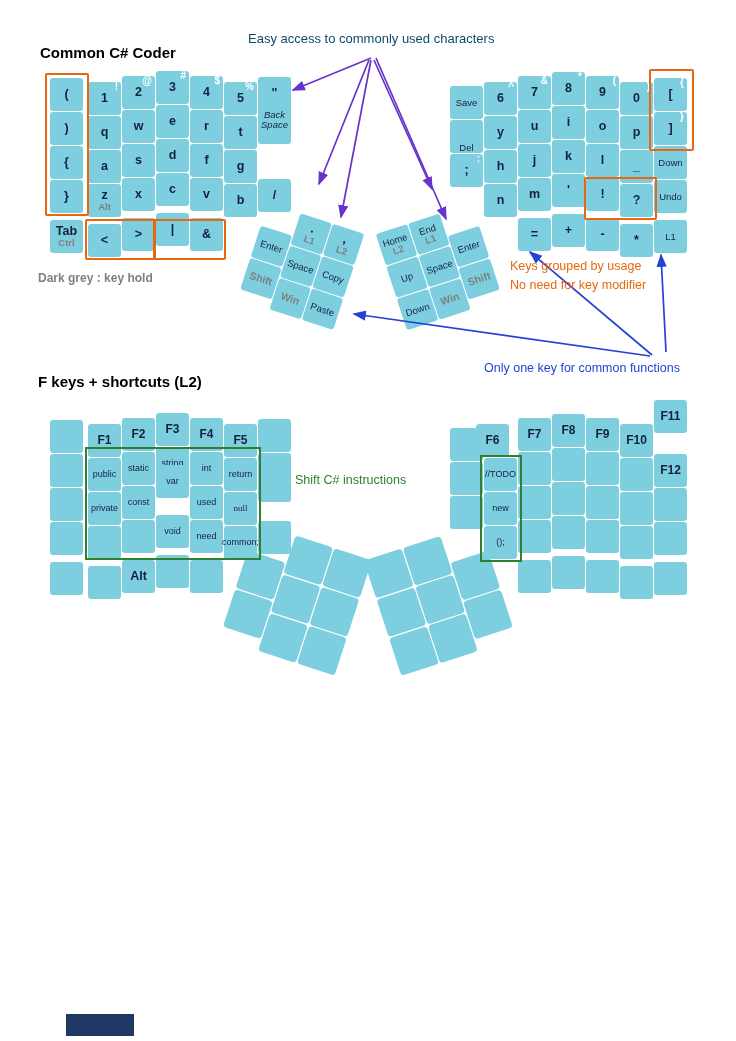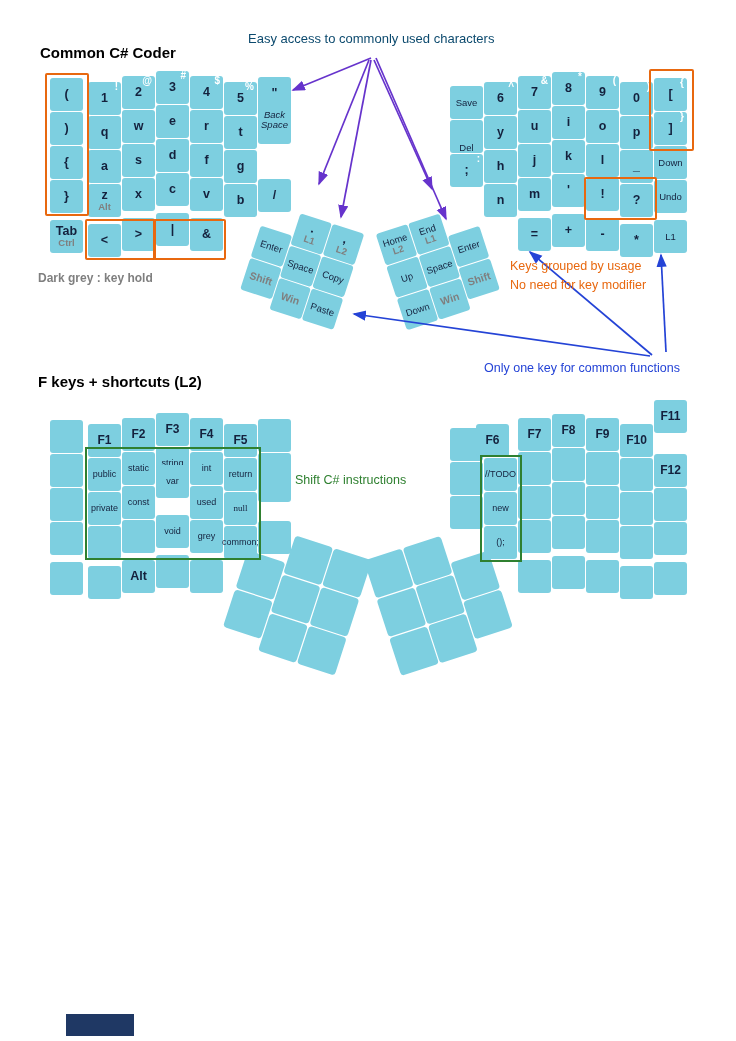--- a/index.html
+++ b/index.html
@@ -285,21 +285,21 @@
     <div class="key" style="left: 190px; top: 418px;">
       <span class="kf">F4</span>
     </div>
     <div class="key" style="left: 190px; top: 452px;">
       <span class="kcode">int</span>
     </div>
     <div class="key" style="left: 190px; top: 486px;">
       <span class="kcode">used</span>
     </div>
     <div class="key" style="left: 190px; top: 520px;">
-      <span class="kcode">grey</span>
+      <span class="kcode">need</span>
     </div>
     <div class="key" style="left: 190px; top: 560px;"></div>
     <div class="key" style="left: 224px; top: 424px;">
       <span class="kf">F5</span>
     </div>
     <div class="key" style="left: 224px; top: 458px;">
       <span class="kcode">return</span>
     </div>
     <div class="key" style="left: 224px; top: 492px; font-family: Liberation Serif, serif;">
       <span class="kcode">null</span>

